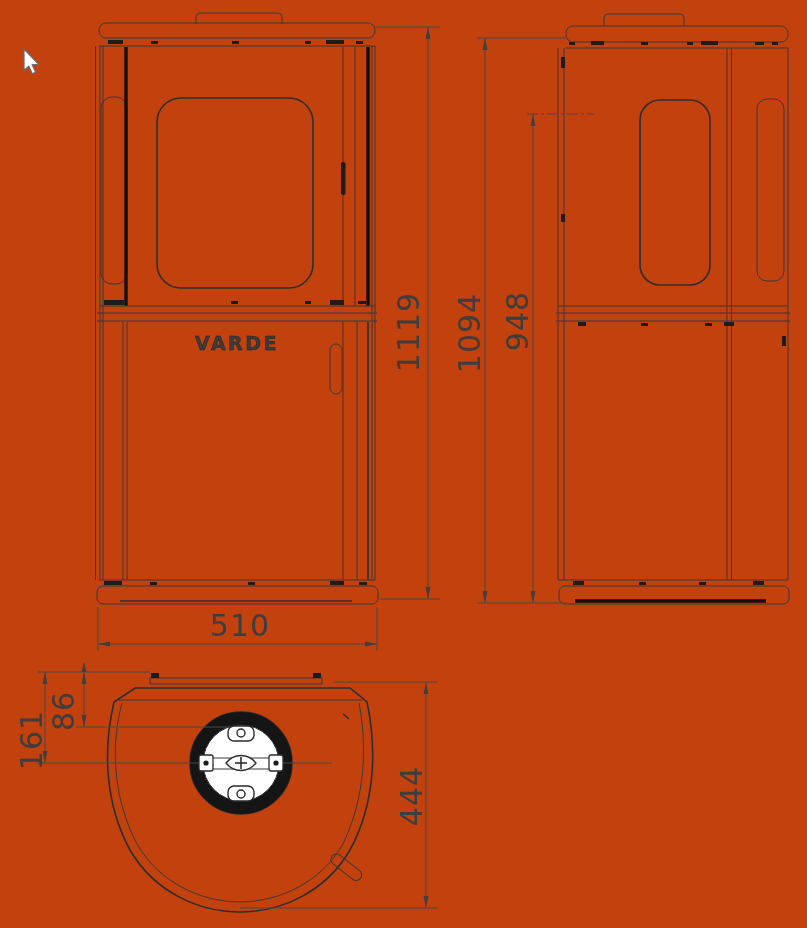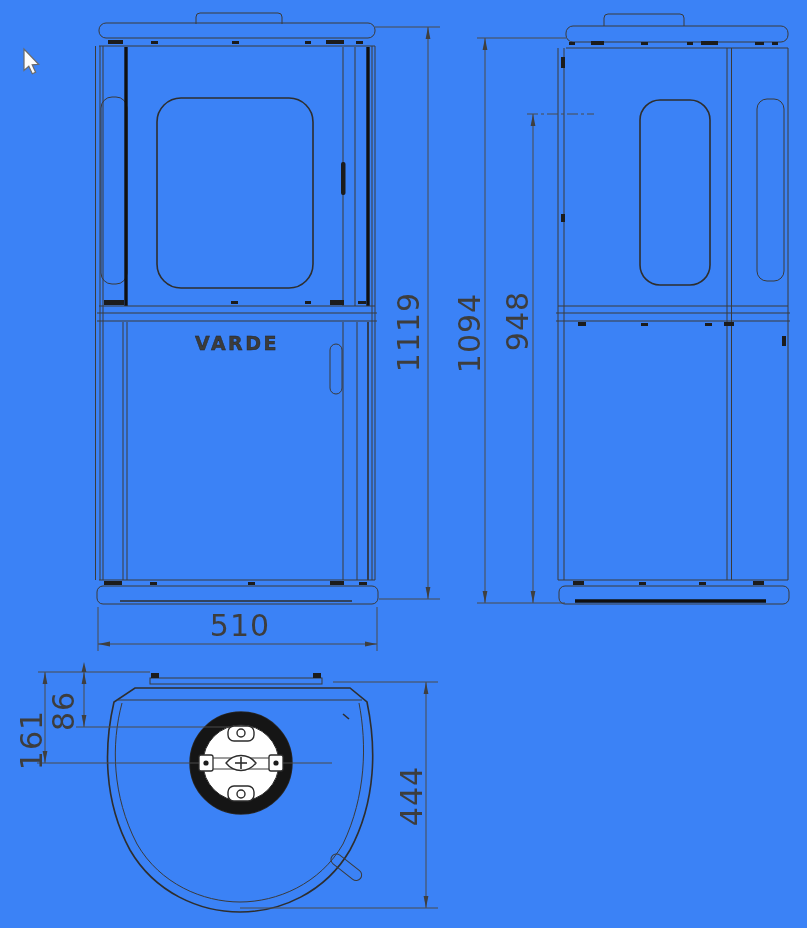--- a/index.html
+++ b/index.html
@@ -1,16 +1,16 @@
 <!DOCTYPE html>
 <html><head>
 <meta charset="utf-8">
 <style>
   html,body{margin:0;padding:0;background:#ffffff;}
-  .canvas{position:relative;width:807px;height:928px;background:#3b82f6;overflow:hidden;text-align:right;}
+  .canvas{position:relative;width:807px;height:928px;background:#c2410c;overflow:hidden;text-align:right;}
   svg{display:block;}
   .ln{stroke:#3a3a3a;stroke-width:1;fill:none;}
   .ln-md{stroke:#2e2e2e;stroke-width:1.6;fill:none;}
   .ln-th{stroke:#101010;stroke-width:3.4;fill:none;}
   .dim-ln{stroke:#4a4a4a;stroke-width:1;fill:none;}
   .dash{stroke:#4a4a4a;stroke-width:1;fill:none;stroke-dasharray:11 3 3 3;}
   .arr{fill:#3f3f3f;stroke:none;}
   .clip{fill:#1c1c1c;stroke:none;}
   .dim-txt{font-family:"DejaVu Sans","Liberation Sans",sans-serif;font-size:30px;fill:#3d3d3d;letter-spacing:1px;}
   .logo-txt{font-family:"DejaVu Sans","Liberation Sans",sans-serif;font-size:19px;font-weight:700;fill:#3b3b3b;letter-spacing:2.5px;stroke:#222;stroke-width:0.4;}

